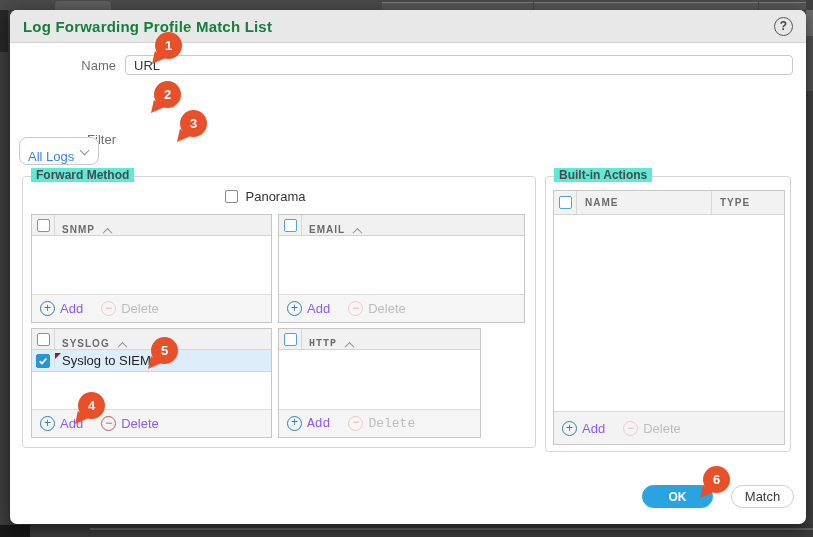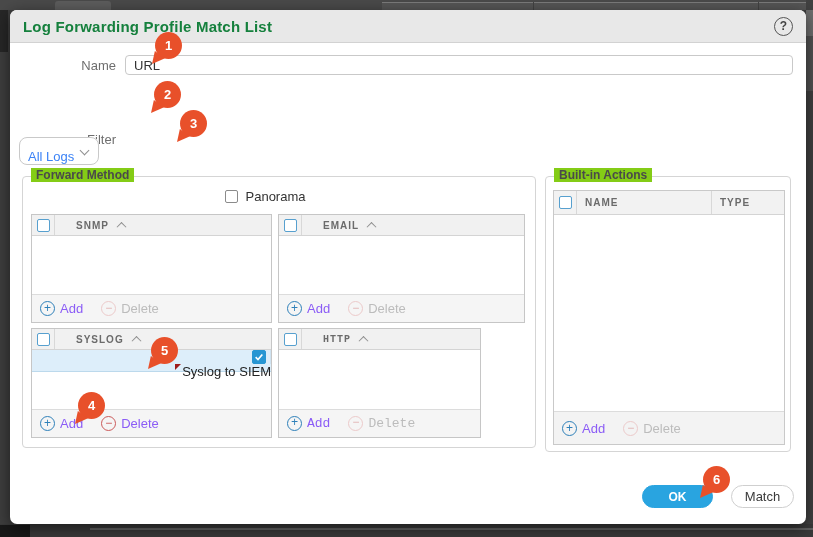--- a/index.html
+++ b/index.html
@@ -33,49 +33,49 @@
   .fctrl { margin-left:9px; flex:1; }
   input.txt { width:100%; height:100%; border:1px solid #c9c9c9; border-radius:4px; font-family:"Liberation Sans",sans-serif; font-size:13px; color:#333; padding:0 8px; outline:none; background:#fff; }
   .selectbox { position:relative; width:100%; height:100%; border:1px solid #c9c9c9; border-radius:4px; background:#fff; font-size:13px; color:#333; display:flex; align-items:center; padding:0 24px 0 8px; cursor:pointer; }
   .combobox { position:relative; width:100%; height:100%; border:1px solid #c9c9c9; border-radius:8px; background:#fff; font-size:13px; color:#3b82f6; padding:11px 24px 0 8px; cursor:pointer; }
   .chev { width:7px; height:7px; border-right:1.6px solid #8f8f8f; border-bottom:1.6px solid #8f8f8f; transform:rotate(45deg); }
   .chev-wrap { position:absolute; right:9px; width:10px; height:10px; display:flex; align-items:center; justify-content:center; }
   .chev.up { transform:rotate(-135deg) translate(-1px,-1px); }
 
   
   .fieldset { border:1px solid #d5d5d5; border-radius:4px; background:#fff; }
-  .legend { position:absolute; top:-9px; left:8px; background:#84cc16; padding:0 5px; font-size:12px; font-weight:700; color:#4a4a4a; }
+  .legend { position:absolute; top:-9px; left:8px; background:#5eead4; padding:0 5px; font-size:12px; font-weight:700; color:#4a4a4a; }
 
   .panorama { left:0; top:12px; width:100%; display:flex; justify-content:center; align-items:center; gap:8px; transform:translateX(-14px); }
   .panorama label { font-size:13px; color:#333; }
 
   .cb { width:13px; height:13px; border:1.5px solid #57a0cf; border-radius:2px; background:#fff; flex:none; cursor:pointer; }
   .cb.gray { border-color:#8b8b8b; }
   .cb.checked { width:14px; height:14px; background:#2796d3; border-color:#2796d3; display:flex; align-items:center; justify-content:center; }
 
   .panel { position:absolute; border:1px solid #c6c6c6; background:#fff; display:flex; flex-direction:column; }
   .phead { height:21px; background:#f1f1f1; border-bottom:1px solid #d4d4d4; display:flex; align-items:stretch; flex:none; }
   .cbcell { width:23px; border-right:1px solid #d8d8d8; display:flex; align-items:center; justify-content:center; flex:none; }
-  .ptitle-cell { display:flex; align-items:center; padding-left:7px; gap:9px;margin-left:14px; }
+  .ptitle-cell { display:flex; align-items:flex-end; padding-left:7px; gap:9px; }
   .ptitle { font-size:10px; font-weight:700; letter-spacing:1px; color:#6b6b6b; }
   .pbody { flex:1; background:#fff; position:relative; }
   .pfoot { height:28px; border-top:1px solid #dcdcdc; background:#f5f5f5; display:flex; align-items:center; gap:18px; padding:0 8px; flex:none; }
 
   .abtn { display:inline-flex; align-items:center; cursor:pointer; }
   .ico { width:15px; height:15px; border-radius:50%; display:inline-flex; align-items:center; justify-content:center; font-size:12px; line-height:1; flex:none; }
   .ico.plus { border:1px solid #2e80b9; color:#2e80b9; }
   .ico.plus::before { content:'+'; margin-top:-1px; }
   .ico.minus-on { border:1px solid #cb5a5a; color:#cb5a5a; }
   .ico.minus-on::before { content:'−'; margin-top:-1px; }
   .ico.minus-off { border:1px solid #eccaca; color:#e2b6b6; }
   .ico.minus-off::before { content:'−'; margin-top:-1px; }
   .albl { font-size:13px; color:#8b5cf6; margin-left:5px; }
   .albl.off { color:#bcbcbc; }
 
-  .prow { height:22px; background:#ddeefa; border-bottom:1px solid #bcd9ec; display:flex; align-items:flex-end;flex-direction:column; }
+  .prow { height:22px; background:#ddeefa; border-bottom:1px solid #bcd9ec; display:flex; align-items:center; }
   .prow .cbcell { border-right:1px solid #cfe2f0; }
   .ptextcell { position:relative; flex:1; display:flex; align-items:center; padding-left:7px; font-size:13px; color:#222; }
   .corner { position:absolute; left:0; top:0; width:0; height:0; border-top:6px solid #9e1b1b; border-right:6px solid transparent; }
 
   
   .btable { position:absolute; border:1px solid #c9c9c9; display:flex; flex-direction:column; background:#fff; }
   .bthead { height:24px; background:#f2f2f2; border-bottom:1px solid #d4d4d4; display:flex; align-items:stretch; flex:none; }
   .bthead .cbcell { width:23px; }
   .bth { display:flex; align-items:center; padding-left:8px; font-size:10px; font-weight:700; letter-spacing:1px; color:#6b6b6b; }
   .bth.name { width:135px; border-right:1px solid #d8d8d8; }

